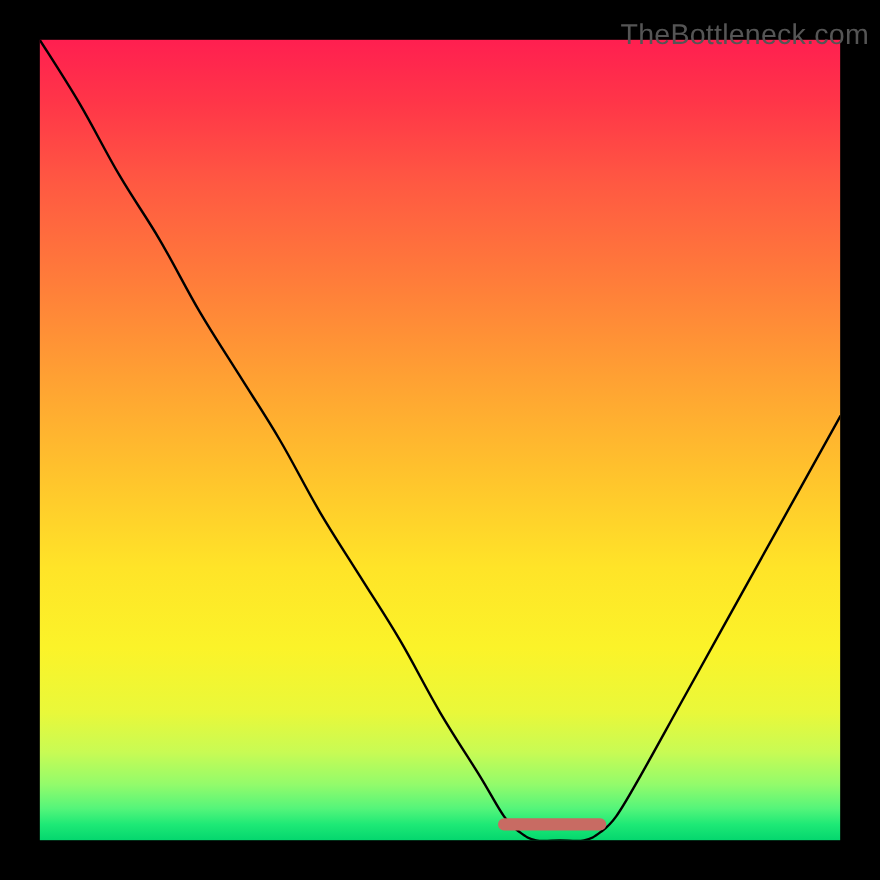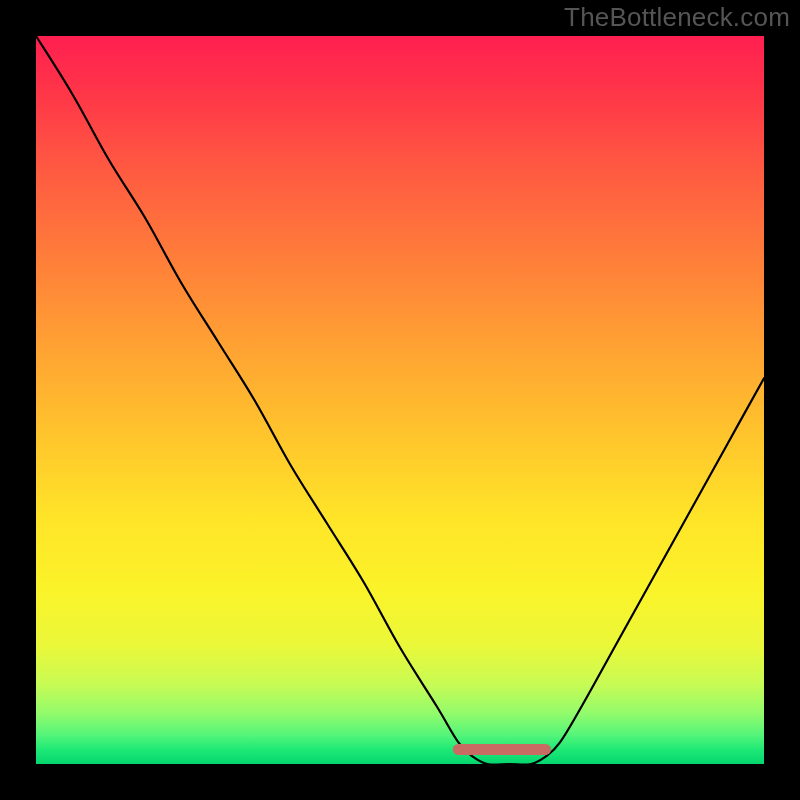--- a/index.html
+++ b/index.html
@@ -14,21 +14,21 @@
   .frame {
     position: absolute;
     top: 0;
     left: 0;
     width: 800px;
     height: 800px;
     background: #000;
   }
   .watermark {
     position: absolute;
-    top: 2px;
+    top: 16px;
     right: 10px;
     color: #555;
     font-size: 26px;
     font-weight: 400;
     letter-spacing: 0.2px;
     z-index: 10;
     text-align: center;
   }
   .plot {
     position: absolute;

